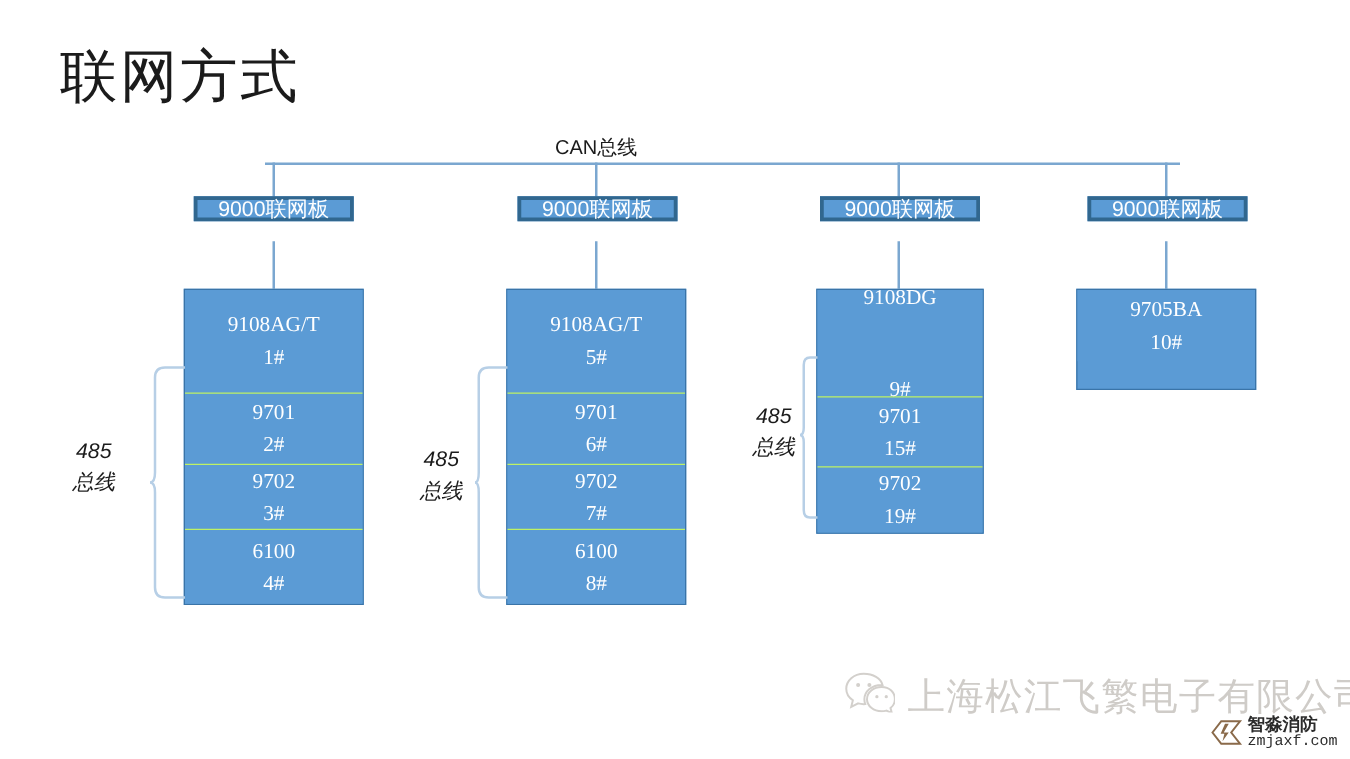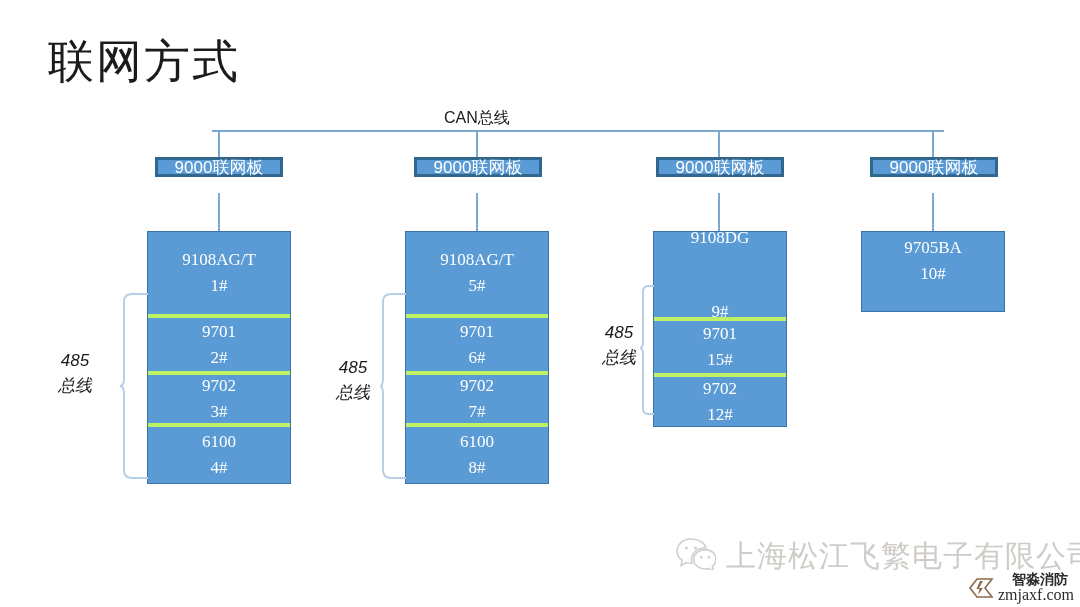--- a/index.html
+++ b/index.html
@@ -78,21 +78,21 @@
     color:#ffffff;
     box-sizing:border-box;
     display:flex;
     flex-direction:column;
     align-items:center;
     justify-content:center;
     font-size:17px;
     line-height:26px;
     font-family:Liberation Serif, serif;
   }
-  .cell + .cell{border-top:4px solid #bef264;}
+  .cell + .cell{border-top:1px solid #bef264;}
   .cell .line2{font-size:17px;}
 
   
   .brace{
     position:absolute;
     pointer-events:none;
   }
   .brace svg{display:block;}
 
   .bus485{
@@ -131,25 +131,25 @@
   }
   .logo-wm .logo-mark{
     width:26px;height:26px;
     flex:0 0 26px;
   }
   .logo-wm .logo-txt{
     display:flex;flex-direction:column;
     line-height:1.05;
   }
   .logo-wm .logo-cn{
-    font-size:14px;font-weight:700;color:#2b2b2b;letter-spacing:0px;margin-left:14px;
+    font-size:14px;font-weight:700;color:#2b2b2b;letter-spacing:0px;
   }
   .logo-wm .logo-url{
-    font-family:Liberation Serif, serif;
-    font-size:16px;color:#2b2b2b;letter-spacing:0px;
+    font-family:Liberation Mono, monospace;
+    font-size:12px;color:#2b2b2b;letter-spacing:0px;
   }
 </style>
 </head>
 <body>
 
 <div id="slide">
 
   <div class="slide-title">联网方式</div>
 
   <div class="can-label">CAN总线</div>
@@ -240,21 +240,21 @@
     <div class="cell" style="height:85px;gap:48px;">
       <span>9108DG</span>
       <span class="line2">9#</span>
     </div>
     <div class="cell" style="height:56px;">
       <span>9701</span>
       <span class="line2">15#</span>
     </div>
     <div class="cell" style="height:53px;">
       <span>9702</span>
-      <span class="line2">12#</span>
+      <span class="line2">19#</span>
     </div>
   </div>
 
   <div class="brace" style="left:640px;top:284px;">
     <svg width="16" height="132" viewBox="0 0 16 132">
       <path d="M14 2 H8 Q3 2 3 8 V58 Q3 64 0 64 Q3 64 3 70 V124 Q3 130 8 130 H14" fill="none" stroke="#b7cfe6" stroke-width="2"></path>
     </svg>
   </div>
   <div class="bus485" style="left:596px;top:320px;width:46px;">
     <div>485</div>

